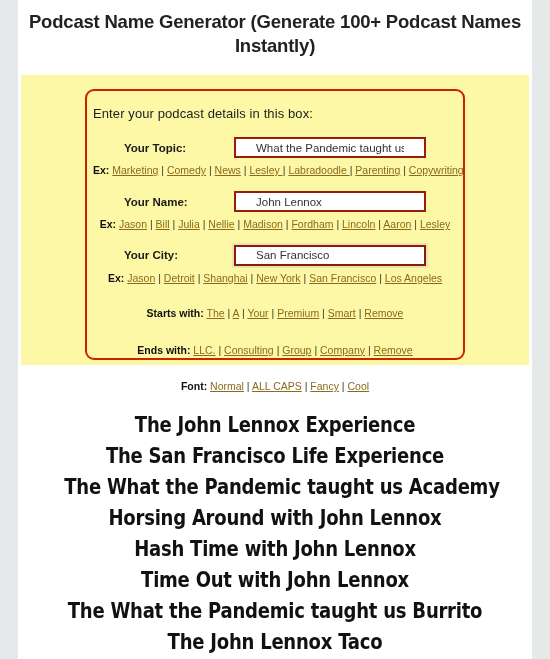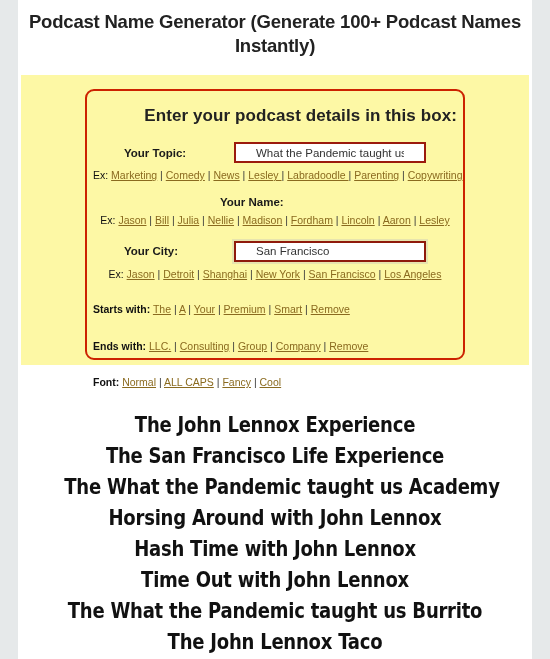--- a/index.html
+++ b/index.html
@@ -61,23 +61,23 @@
     margin: 0 auto;
     width: 380px;
     border: 2px solid #cc2200;
     border-radius: 9px;
     box-sizing: border-box;
     padding: 10px 6px 10px 6px;
     height: 271px;
   }
 
   #form-heading {
-    text-align: right;
-    font-size: 17px;
-    font-weight: bold;
+    text-align: left;
+    font-size: 13px;
+    font-weight: normal;
     color: #222222;
     margin: 5px 0 16px 0;
     letter-spacing: 0.1px;
   }
 
   
   .field-row {
     display: flex;
     align-items: center;
     justify-content: center;
@@ -113,36 +113,36 @@
   
   .example-row {
     text-align: center;
     font-size: 10.5px;
     color: #1a1a1a;
     margin: 0 0 13px 0;
     white-space: nowrap;
     line-height: 1.4;
   }
   .example-row .ex-label {
-    font-weight: normal;
+    font-weight: bold;
     color: #111111;
   }
   .example-row a,
   .option-row a {
     color: #8a6a1f;
     text-decoration: underline;
   }
   .sep { color: #3a3a3a; }
 
   
   #options-block {
     margin-top: 14px;
   }
   .option-row {
-    text-align: left;
+    text-align: center;
     font-size: 10.5px;
     color: #1a1a1a;
     line-height: 1.55;
     white-space: nowrap;
     margin-top: 20px;
   }
   .option-row .opt-label {
     font-weight: bold;
     color: #111111;
   }
@@ -183,20 +183,21 @@
         </div>
         <div class="example-row">
           <span class="ex-label">Ex:</span>
           <span>
             <a href="#">Marketing</a><span class="sep"> | </span><a href="#">Comedy</a><span class="sep"> | </span><a href="#">News</a><span class="sep"> | </span><a href="#">Lesley </a><span class="sep">| </span><a href="#">Labradoodle </a><span class="sep">| </span><a href="#">Parenting</a><span class="sep"> | </span><a href="#">Copywriting</a>
           </span>
         </div>
 
         <div class="field-row">
           <div class="field-label">Your Name:</div>
+          <input class="field-input" type="text" value="John Lennox" style="">
         </div>
         <div class="example-row">
           <span class="ex-label">Ex:</span>
           <span>
             <a href="#">Jason</a><span class="sep"> | </span><a href="#">Bill</a><span class="sep"> | </span><a href="#">Julia</a><span class="sep"> | </span><a href="#">Nellie</a><span class="sep"> | </span><a href="#">Madison</a><span class="sep"> | </span><a href="#">Fordham</a><span class="sep"> | </span><a href="#">Lincoln</a><span class="sep"> | </span><a href="#">Aaron</a><span class="sep"> | </span><a href="#">Lesley</a>
           </span>
         </div>
 
         <div class="field-row">
           <div class="field-label">Your City:</div>

